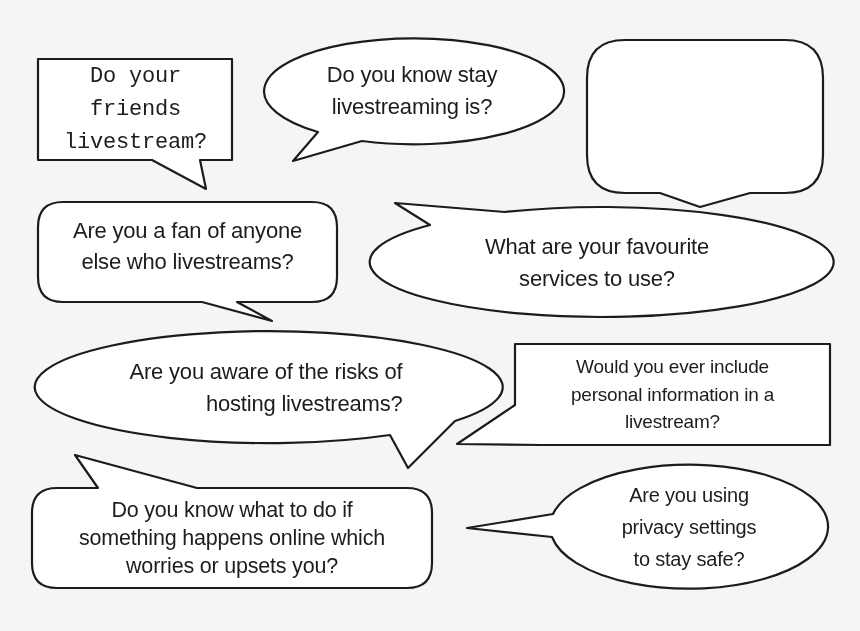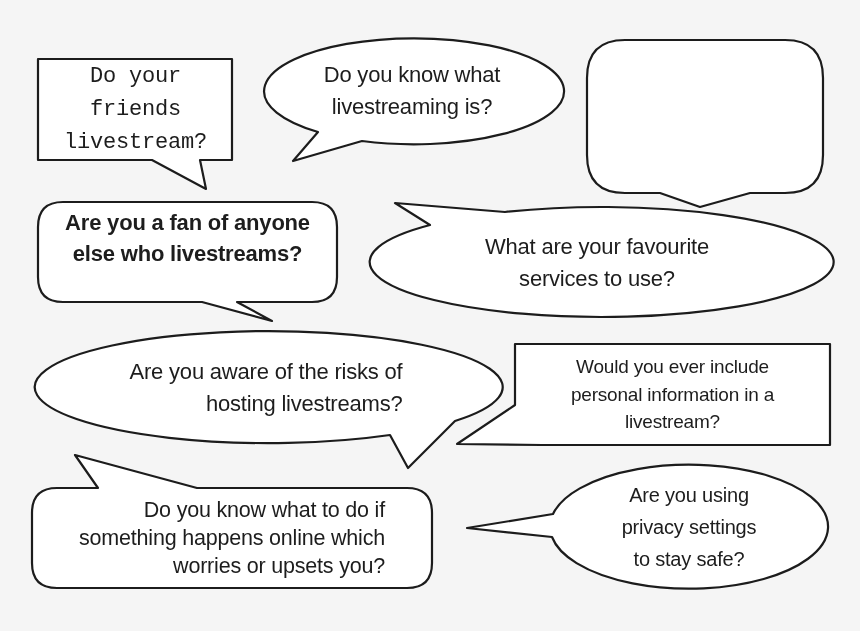--- a/index.html
+++ b/index.html
@@ -27,25 +27,25 @@
     white-space:pre-line;
     color:var(--text,#1d1d1d);
     font-size:22px;
     line-height:31px;
     letter-spacing:-0.2px;
   }
   
   .t1{left:38px;top:58px;width:195px;height:102px;line-height:33px;font-family:Liberation Mono, monospace;}
   .t2{left:262px;top:38px;width:300px;height:106px;line-height:32px;}
   .t3{left:587px;top:40px;width:236px;height:153px;line-height:30px;}
-  .t4{left:38px;top:188px;width:299px;height:100px;font-weight:bold;}
+  .t4{left:38px;top:196px;width:299px;height:100px;}
   .t5{left:365px;top:208px;width:464px;height:110px;line-height:32px;text-align:center;}
   .t6{left:32px;top:332px;width:468px;height:112px;line-height:32px;text-align:right;}
   .t7{left:515px;top:344px;width:315px;height:101px;font-size:19px;line-height:27.5px;}
-  .t8{left:32px;top:488px;width:400px;height:100px;font-size:21.5px;line-height:28px;text-align:right;}
+  .t8{left:32px;top:488px;width:400px;height:100px;font-size:21.5px;line-height:28px;}
   .t9{left:550px;top:465px;width:278px;height:124px;font-size:20px;line-height:32px;}
 </style>
 </head>
 <body>
 
 <div class="canvas" style="--bg: #f5f5f5; --bubble-fill: #ffffff; --outline: #1c1c1c; --text: #1d1d1d;">
 
   <svg width="860" height="631" viewBox="0 0 860 631">
 
     <path class="bubble" d="M38,59 L232,59 L232,160 L200,160 L206,189 L152,160 L38,160 Z"></path>
@@ -62,21 +62,21 @@
 
     <path class="bubble" d="M515,344 L830,344 L830,445 L542,445 L457,444 L515,405 Z"></path>
 
     <path class="bubble" d="M75,455 L197,488 L407,488 Q432,488 432,513 L432,563 Q432,588 407,588 L57,588 Q32,588 32,563 L32,513 Q32,488 57,488 L98,488 Z"></path>
 
     <path class="bubble" d="M553,514 A139,62 0 1 1 552,537 L467,528 Z"></path>
   </svg>
 
   <div class="txt t1">Do your friends
 livestream?</div>
-  <div class="txt t2">Do you know what
+  <div class="txt t2">Do you know stay
 livestreaming is?</div>
   <div class="txt t4">Are you a fan of anyone
 else who livestreams?</div>
   <div class="txt t5">What are your favourite
 services to use?</div>
   <div class="txt t6">Are you aware of the risks of
 hosting livestreams?</div>
   <div class="txt t7">Would you ever include
 personal information in a
 livestream?</div>

